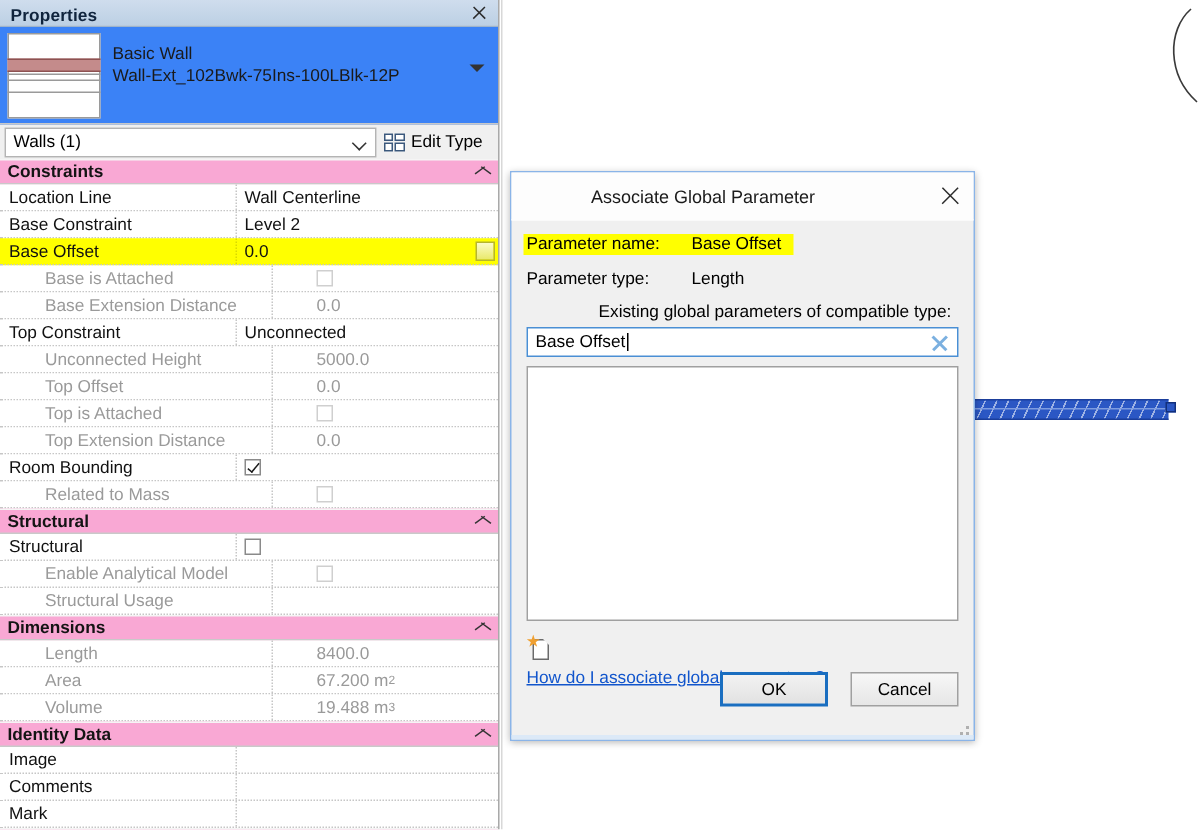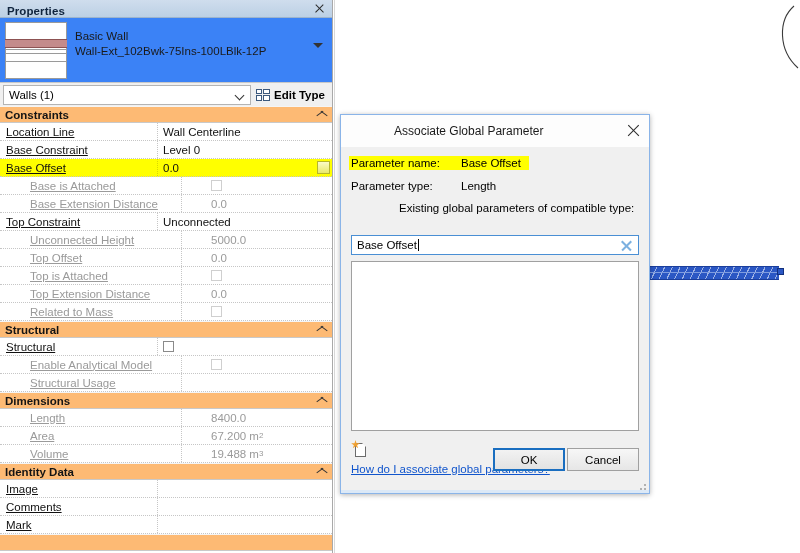--- a/index.html
+++ b/index.html
@@ -83,54 +83,53 @@
     display:flex;align-items:center;justify-content:space-between;padding:0 5px;
     font-size:11.5px;cursor:pointer;box-sizing:border-box;
   }
   .chev-down{width:9px;height:6px;position:relative;}
   .chev-down:before{
     content:"";position:absolute;left:0;top:0;width:6px;height:6px;
     border-left:1.3px solid #333;border-bottom:1.3px solid #333;transform:rotate(-45deg);
   }
   #edit-type{
     width:76px;display:flex;align-items:center;gap:4px;padding-left:5px;
-    font-size:11.5px;cursor:pointer;font-weight:bold;
+    font-size:11.5px;cursor:pointer;
   }
   .edittype-icon{width:14px;height:12px;position:relative;flex:none;}
   .edittype-icon i{position:absolute;border:1px solid #3b587c;background:#fff;box-sizing:border-box;}
   .edittype-icon i:nth-child(1){left:0;top:0;width:6px;height:5px;}
   .edittype-icon i:nth-child(2){left:7px;top:0;width:7px;height:5px;}
   .edittype-icon i:nth-child(3){left:0;top:6px;width:6px;height:6px;}
   .edittype-icon i:nth-child(4){left:7px;top:6px;width:7px;height:6px;}
 
   
   #param-grid{position:absolute;left:0;top:106px;right:0;bottom:0;overflow:hidden;background:#fff;}
   .grp-row{
-    height:15px;background:#fdba74;border-bottom:1px solid #c9c9c9;border-top:1px solid #f5f5f5;
+    height:15px;background:#f9a8d4;border-bottom:1px solid #c9c9c9;border-top:1px solid #f5f5f5;
     display:flex;align-items:center;position:relative;
   }
   .grp-row .grp-label{font-size:11.5px;font-weight:bold;padding-left:5px;color:#141414;}
   .collapse-caret{
     position:absolute;right:7px;top:3px;width:9px;height:9px;
   }
   .collapse-caret:before,.collapse-caret:after{
     content:"";position:absolute;left:0;width:8px;height:1.2px;background:#333;
   }
   .collapse-caret:before{top:3px;transform:rotate(-36deg);}
   .collapse-caret:after{top:3px;left:4px;transform:rotate(36deg);}
 
   .p-row{
     height:17px;display:flex;align-items:stretch;
     border-bottom:1px dotted #c6c6c6;position:relative;background:#fff;
   }
   .p-name{
     width:158px;flex:none;display:flex;align-items:center;padding-left:6px;
     font-size:11.5px;color:#111;box-sizing:border-box;
     border-right:1px dotted #c6c6c6;
-    text-decoration:underline;
   }
   .p-val{
     flex:1;display:flex;align-items:center;padding-left:5px;
     font-size:11.5px;color:#111;box-sizing:border-box;position:relative;
   }
   .p-row.dim .p-name,.p-row.dim .p-val{color:#9a9a9a;margin-left:24px;}
   .p-row.highlight{background:#ffff00;}
   .p-row.highlight .p-name,.p-row.highlight .p-val{background:#ffff00;border-right-color:#d9d900;}
   .p-row.highlight .p-name{font-weight:normal;}
   .cb{
@@ -164,21 +163,21 @@
   }
   #dlg-close:before,#dlg-close:after{
     content:"";position:absolute;left:0;top:7px;width:15px;height:1.2px;background:#2b2b2b;
   }
   #dlg-close:before{transform:rotate(45deg);}
   #dlg-close:after{transform:rotate(-45deg);}
   #dlg-body{padding:9px 10px 0 10px;position:relative;}
   .info-line{display:flex;font-size:11.5px;margin-bottom:9px;height:14px;align-items:center;}
   .info-line .lbl{width:110px;flex:none;}
   .info-line.hl{background:#ffff00;width:178px;margin-left:-2px;padding-left:2px;}
-  .field-label{font-size:11.5px;margin:6px 0 21px 0;padding-left:48px;}
+  .field-label{font-size:11.5px;margin:6px 0 4px 0;padding-left:48px;}
   #global-input{
     height:20px;background:#fff;border:1px solid #4a8fd4;box-sizing:border-box;
     display:flex;align-items:center;position:relative;padding-left:5px;font-size:11.5px;
   }
   #global-input .caret{
     display:inline-block;width:1px;height:12px;background:#000;margin-left:1px;
   }
   .clear-x{
     position:absolute;right:5px;top:3px;width:13px;height:13px;cursor:pointer;
   }
@@ -202,21 +201,21 @@
     border-top:4px solid #f0f0f0;
   }
   .star-glyph{
     position:absolute;left:0px;top:0px;width:9px;height:9px;background:#f0a030;
     clip-path:polygon(50% 0%,61% 35%,98% 35%,68% 57%,79% 91%,50% 70%,21% 91%,32% 57%,2% 35%,39% 35%);
   }
   #help-link{
     margin-top:4px;font-size:11.5px;color:#1155cc;text-decoration:underline;cursor:pointer;display:inline-block;
   }
   #dlg-buttons{
-    position:absolute;right:10px;bottom:22px;display:flex;gap:2px;
+    position:absolute;right:10px;bottom:22px;display:flex;gap:15px;
   }
   .dbtn{
     width:72px;height:23px;display:flex;align-items:center;justify-content:center;
     font-size:11.5px;background:linear-gradient(#f7f7f7,#e6e6e6);
     border:1px solid #a0a0a0;box-sizing:border-box;cursor:pointer;
   }
   .dbtn.primary{border:2px solid #1a6ec0;background:linear-gradient(#f2f2f2,#e2e2e2);}
   #resize-grip{
     position:absolute;right:3px;bottom:3px;width:10px;height:10px;
   }
@@ -292,21 +291,21 @@
       </div>
       <div class="p-row">
         <div class="p-name">Location Line</div>
         <div class="p-val">
           <span>Wall Centerline</span>
         </div>
       </div>
       <div class="p-row">
         <div class="p-name">Base Constraint</div>
         <div class="p-val">
-          <span>Level 0</span>
+          <span>Level 2</span>
         </div>
       </div>
       <div class="p-row highlight">
         <div class="p-name">Base Offset</div>
         <div class="p-val">
           <span>0.0</span>
           <span class="gp-button"></span>
         </div>
       </div>
       <div class="p-row dim">
@@ -342,20 +341,26 @@
       <div class="p-row dim">
         <div class="p-name">Top is Attached</div>
         <div class="p-val">
           <span class="cb dimbox"></span>
         </div>
       </div>
       <div class="p-row dim">
         <div class="p-name">Top Extension Distance</div>
         <div class="p-val">
           <span>0.0</span>
+        </div>
+      </div>
+      <div class="p-row">
+        <div class="p-name">Room Bounding</div>
+        <div class="p-val">
+          <span class="cb checked"></span>
         </div>
       </div>
       <div class="p-row dim">
         <div class="p-name">Related to Mass</div>
         <div class="p-val">
           <span class="cb dimbox"></span>
         </div>
       </div>
       <div class="grp-row">
         <span class="grp-label">Structural</span>

